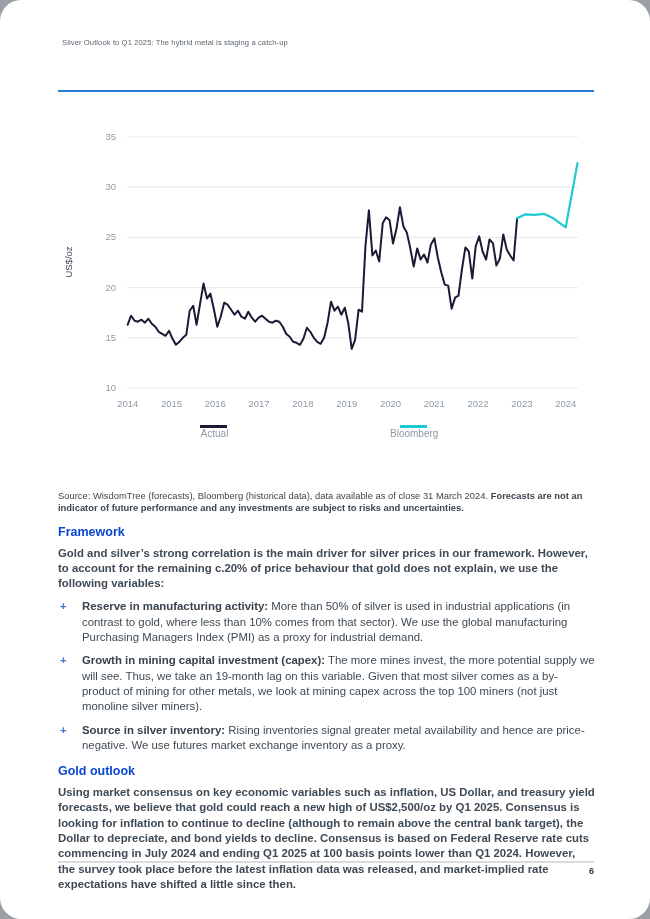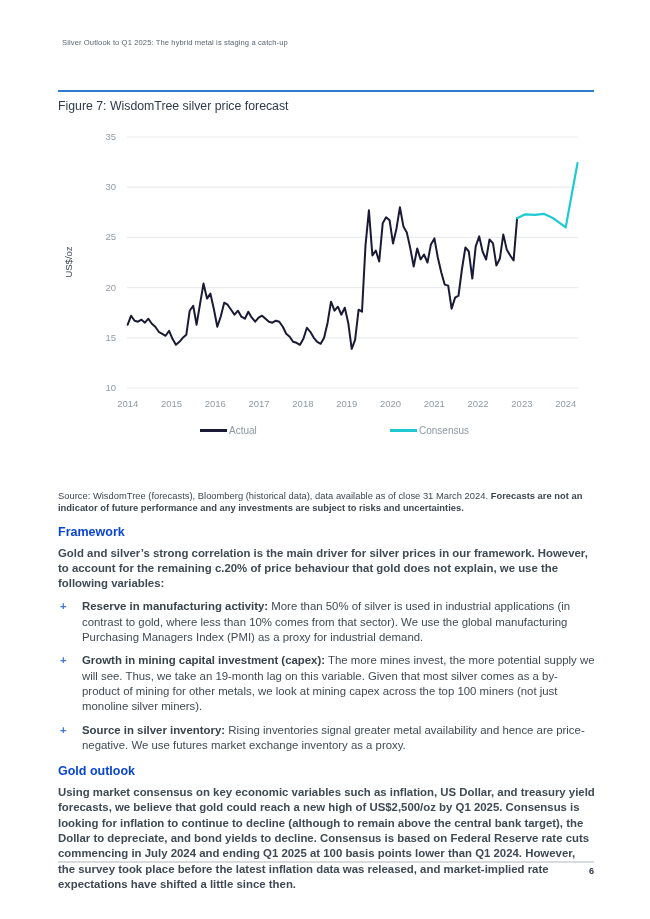--- a/index.html
+++ b/index.html
@@ -1,25 +1,25 @@
 <!DOCTYPE html>
 <html><head>
 <meta charset="utf-8">
 <style>
   html,body{margin:0;padding:0;background:#9aa0a6;}
   .page{
     position:relative;width:650px;height:919px;background:#ffffff;
-    font-family:"Liberation Sans",sans-serif;overflow:hidden;margin:0 auto;
+    font-family:"Liberation Sans",sans-serif;overflow:hidden;margin:0 auto;border-radius:21px;
   }
   .hdr{position:absolute;left:62px;top:38px;font-size:7.6px;letter-spacing:.1px;color:#5b6670;}
   .toprule{position:absolute;left:58px;top:90px;width:536px;height:2px;background:#2e7bd0;}
   .figtitle{position:absolute;left:58px;top:99px;font-size:12.3px;color:#2e3a4a;}
   .chartwrap{position:absolute;left:58px;top:118px;width:536px;height:300px;}
   .legend{position:absolute;left:58px;top:425px;width:536px;height:16px;font-size:10px;color:#8d97a2;}
-  .leg-item{position:absolute;top:0;display:flex;align-items:center;}
+  .leg-item{position:absolute;top:0;display:flex;align-items:center;flex-direction:column;}
   .leg-swatch{display:inline-block;width:27px;height:3px;margin-right:2px;}
   .bodycol{position:absolute;left:58px;top:450px;width:537px;color:#3f4a54;}
   .source{font-size:9.4px;line-height:11.8px;color:#3c4650;margin-top:40px;}
   .source b{font-weight:bold;}
   h3.sect{font-size:12.5px;font-weight:bold;color:#0b46d1;margin:11px 0 0 0;}
   .para{font-size:11.4px;line-height:15.3px;margin-top:7px;font-weight:bold;}
   .bullets{margin-top:2px;}
   .bullet{position:relative;padding-left:24px;margin-top:8px;font-size:11.4px;line-height:15.3px;}
   .plus{position:absolute;left:2px;top:0;color:#4079d6;font-weight:bold;}
   .blead{font-weight:bold;color:#39434d;}
@@ -30,21 +30,20 @@
 </style>
 </head>
 <body>
 
 <div class="page">
 
   <div class="hdr">Silver Outlook to Q1 2025: The hybrid metal is staging a catch-up</div>
 
   <div class="toprule"></div>
 
-  <div class="figtitle">Figure 7: WisdomTree silver price forecast</div>
 
   <div class="chartwrap">
     <svg id="chart" width="536" height="300" viewBox="0 0 536 300">
         <line x1="69" x2="520" y1="19" y2="19" stroke="#e9ebed" stroke-width="1.2"></line>
         <text x="58" y="22" text-anchor="end" font-size="9.5" fill="#8f9aa5">35</text>
         <line x1="69" x2="520" y1="69.19999999999999" y2="69.19999999999999" stroke="#e9ebed" stroke-width="1.2"></line>
         <text x="58" y="72.19999999999999" text-anchor="end" font-size="9.5" fill="#8f9aa5">30</text>
         <line x1="69" x2="520" y1="119.39999999999999" y2="119.39999999999999" stroke="#e9ebed" stroke-width="1.2"></line>
         <text x="58" y="122.39999999999999" text-anchor="end" font-size="9.5" fill="#8f9aa5">25</text>
         <line x1="69" x2="520" y1="169.6" y2="169.6" stroke="#e9ebed" stroke-width="1.2"></line>
@@ -70,21 +69,21 @@
       </svg>
   </div>
 
   <div class="legend">
     <div class="leg-item" style="left:142px;">
       <span class="leg-swatch" id="sw0" style="background: rgb(26, 26, 54);"></span>
       <span>Actual</span>
     </div>
     <div class="leg-item" style="left:332px;">
       <span class="leg-swatch" id="sw1" style="background: rgb(31, 201, 210);"></span>
-      <span>Consensus</span>
+      <span>Bloomberg</span>
     </div>
   </div>
 
   <div class="bodycol">
 
     <div class="source"><span>Source: WisdomTree (forecasts), Bloomberg (historical data), data available as of close 31 March 2024. </span><b>Forecasts are not an indicator of future performance and any investments are subject to risks and uncertainties.</b></div>
 
     <h3 class="sect">Framework</h3>
 
     <div class="para">Gold and silver’s strong correlation is the main driver for silver prices in our framework. However, to account for the remaining c.20% of price behaviour that gold does not explain, we use the following variables:</div>

